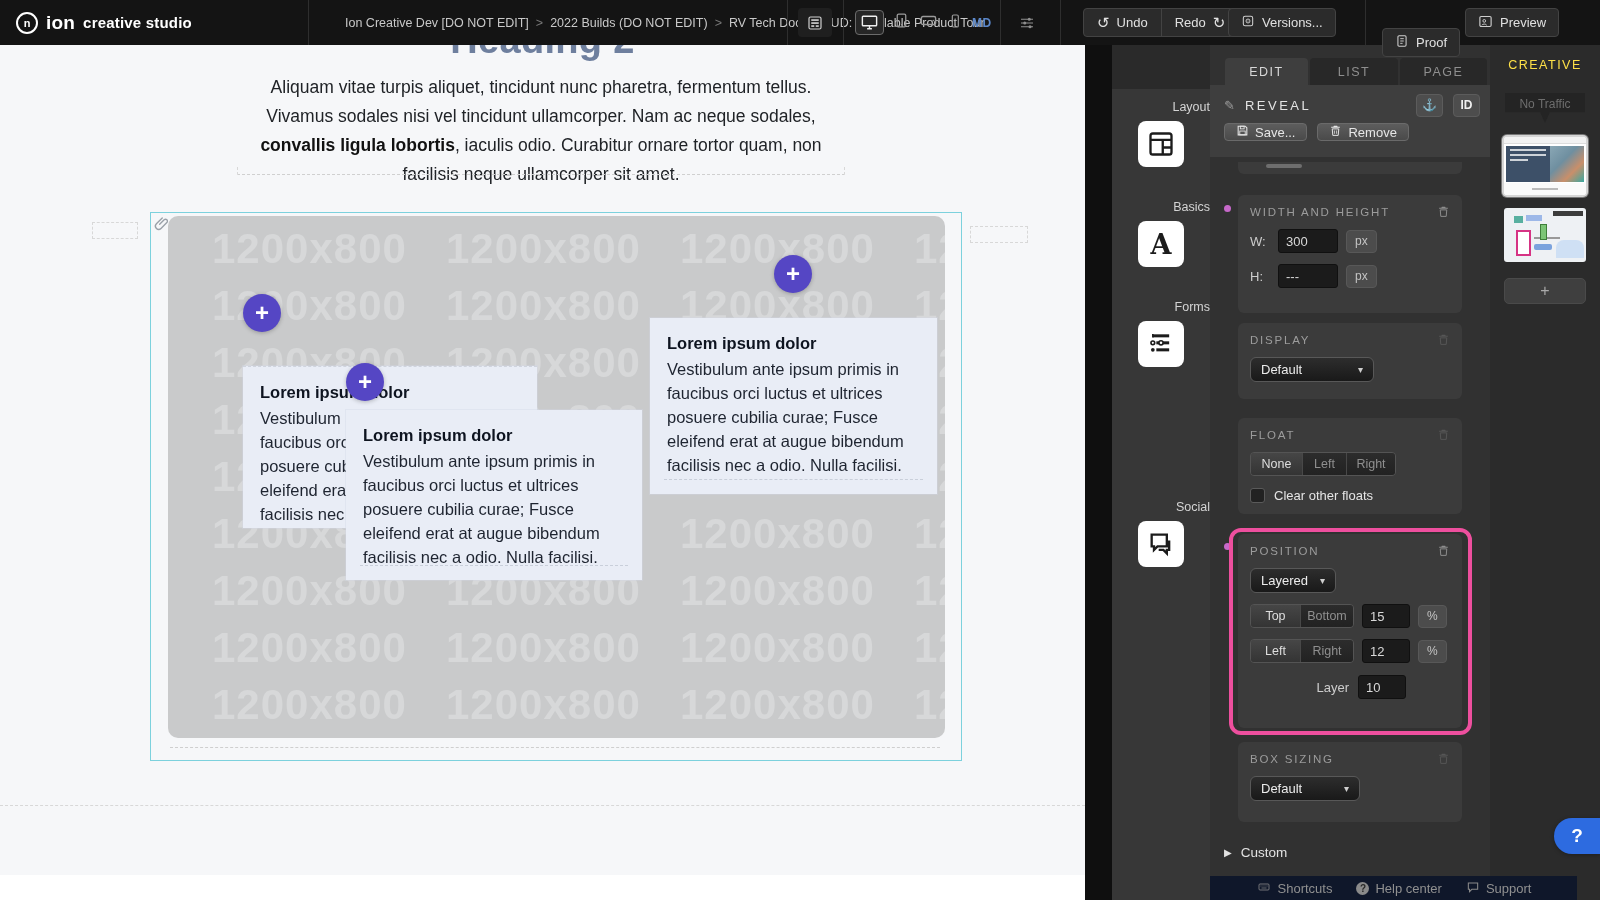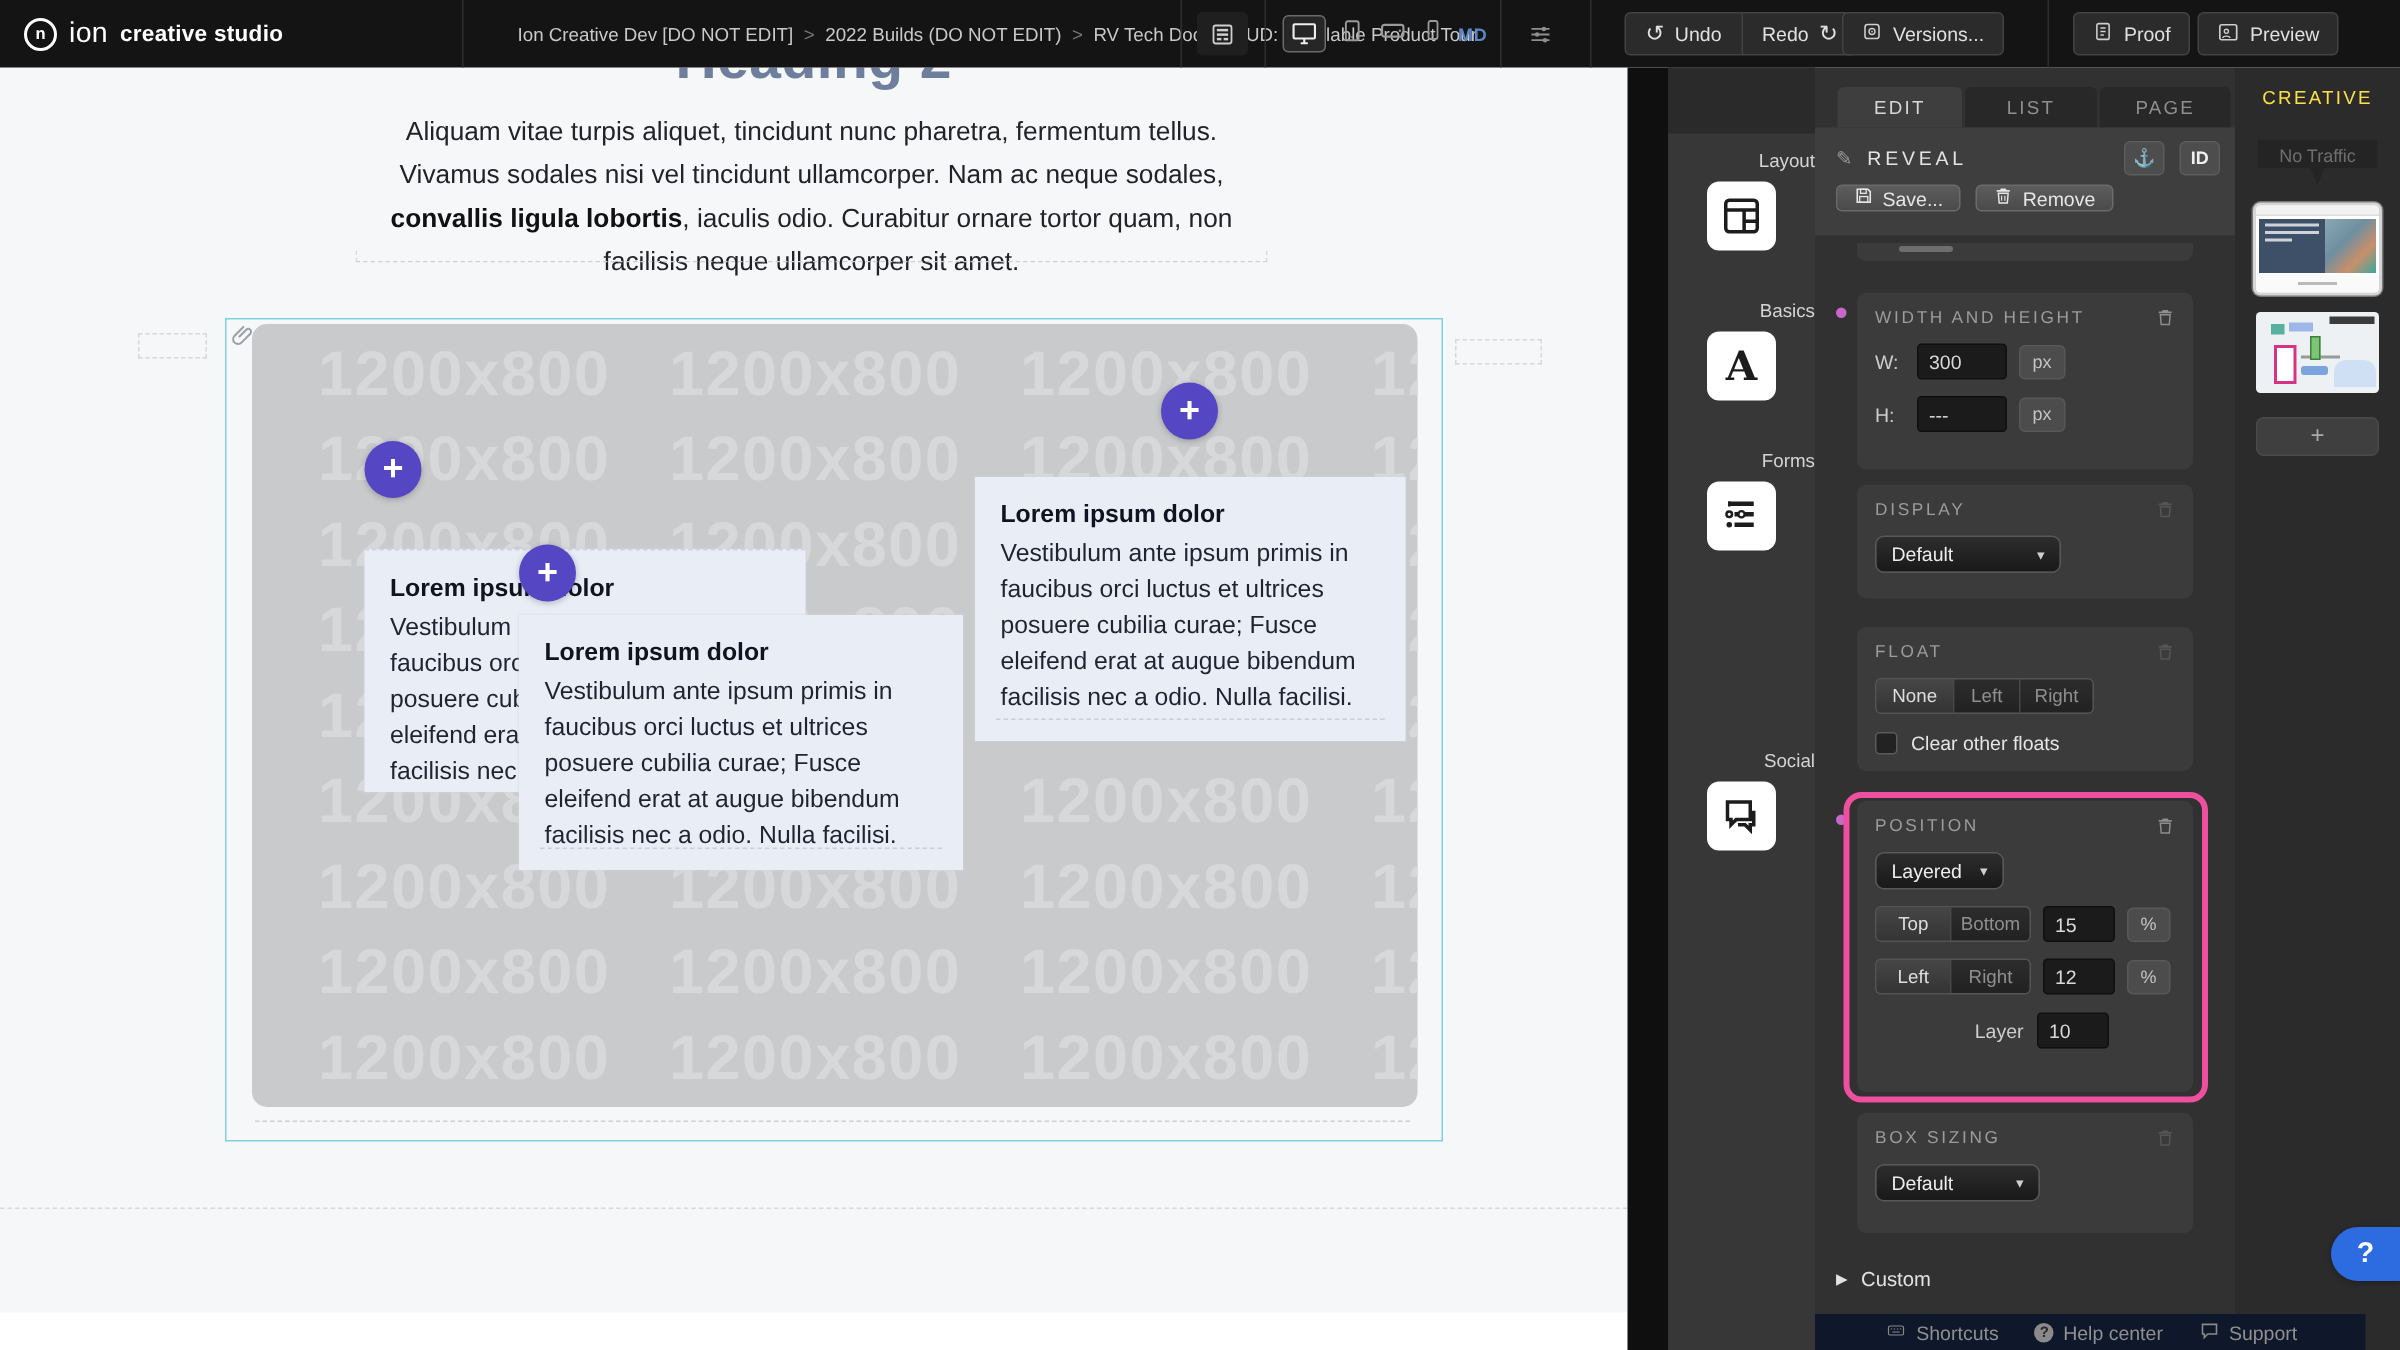--- a/index.html
+++ b/index.html
@@ -5,21 +5,21 @@
   * { margin:0; padding:0; box-sizing:border-box; }
   html,body { width:1600px; height:900px; overflow:hidden; }
   body { font-family:"Liberation Sans", sans-serif; background:#fff; position:relative; }
   #stage { position:absolute; inset:0; width:1600px; height:900px; background:#fff; }
 
   
   #topbar { position:absolute; left:0; top:0; width:1600px; height:45px; background:#141414; z-index:50; }
   .tb-div { position:absolute; top:0; width:1px; height:45px; background:#2e2e2e; }
   #logo { position:absolute; left:16px; top:0; height:45px; display:flex; align-items:center; gap:8px; color:#fff; }
   #logo .ring { width:22px; height:22px; border:2px solid #fff; border-radius:50%; display:flex; align-items:center; justify-content:center; font-size:11px; font-weight:bold; color:#fff; }
-  #logo .brand { font-size:19px; font-weight:normal; letter-spacing:.2px; }
+  #logo .brand { font-size:19px; font-weight:bold; letter-spacing:.2px; }
   #logo .suffix { font-size:15px; font-weight:bold; letter-spacing:.2px; }
   #breadcrumb { position:absolute; left:345px; top:0; height:45px; display:flex; align-items:center; gap:7px; font-size:12.5px; color:#c9c9c9; white-space:nowrap; }
   #breadcrumb .sep { color:#787878; }
   .tb-iconbtn { position:absolute; top:8px; height:29px; display:flex; align-items:center; justify-content:center; color:#cfcfcf; }
   .devgroup { position:absolute; left:855px; top:8px; height:29px; display:flex; align-items:center; gap:9px; color:#9a9a9a; }
   .dev-active { border:1px solid #6b6b6b; background:#262626; border-radius:4px; padding:2px 4px; display:flex; align-items:center; color:#e8e8e8; }
   .md { color:#5b87c9; font-weight:bold; font-size:12px; letter-spacing:.5px; }
   .tb-btn { position:absolute; top:8px; height:29px; background:#2b2b2b; border:1px solid #434343; border-radius:4px; color:#e0e0e0; font-size:13px; display:flex; align-items:center; gap:7px; padding:0 12px; white-space:nowrap; }
   .tb-group { position:absolute; top:8px; height:29px; background:#2b2b2b; border:1px solid #434343; border-radius:4px; display:flex; align-items:stretch; }
   .tb-group .half { display:flex; align-items:center; gap:7px; padding:0 13px; color:#e0e0e0; font-size:13px; }
@@ -295,21 +295,21 @@
     </div>
     <div class="tb-btn" style="left:1228px;">
       <span><svg viewBox="0 0 24 24" width="14" height="14">
             <rect x="4" y="4" width="16" height="16" rx="3" fill="none" stroke="#cfcfcf" stroke-width="1.8"></rect>
             <circle cx="12" cy="12" r="3.4" fill="none" stroke="#cfcfcf" stroke-width="1.6"></circle>
             <circle cx="12" cy="12" r="1" fill="#cfcfcf"></circle>
           </svg></span>
       <span>Versions...</span>
     </div>
     <div class="tb-div" style="left:1365px;"></div>
-    <div class="tb-btn" style="left:1382px;">
+    <div class="tb-btn" style="left:1382px;margin-top:20px;">
       <span><svg viewBox="0 0 24 24" width="14" height="14">
             <rect x="5" y="3" width="14" height="18" rx="2" fill="none" stroke="#cfcfcf" stroke-width="1.8"></rect>
             <path d="M9 8h6M9 12h6M9 16h4" stroke="#cfcfcf" stroke-width="1.6"></path>
           </svg></span>
       <span>Proof</span>
     </div>
     <div class="tb-btn" style="left:1465px;">
       <span><svg viewBox="0 0 24 24" width="15" height="15">
             <rect x="3" y="4" width="18" height="16" rx="2" fill="none" stroke="#cfcfcf" stroke-width="1.8"></rect>
             <circle cx="10" cy="11" r="2.2" fill="none" stroke="#cfcfcf" stroke-width="1.5"></circle>

